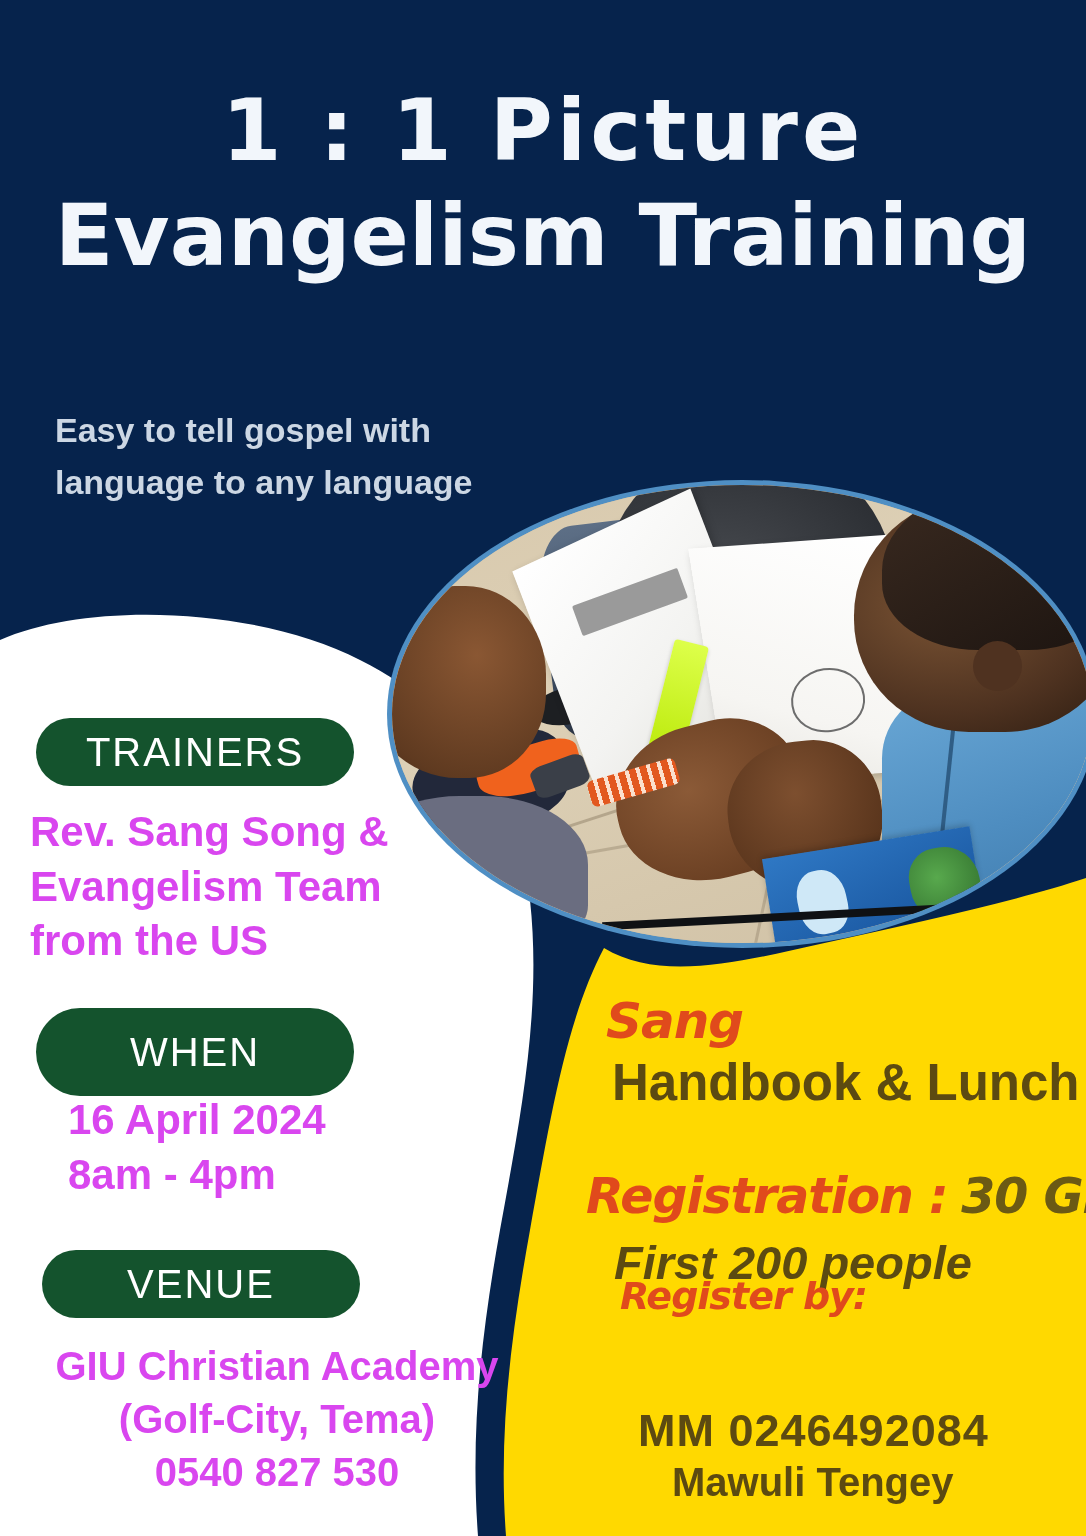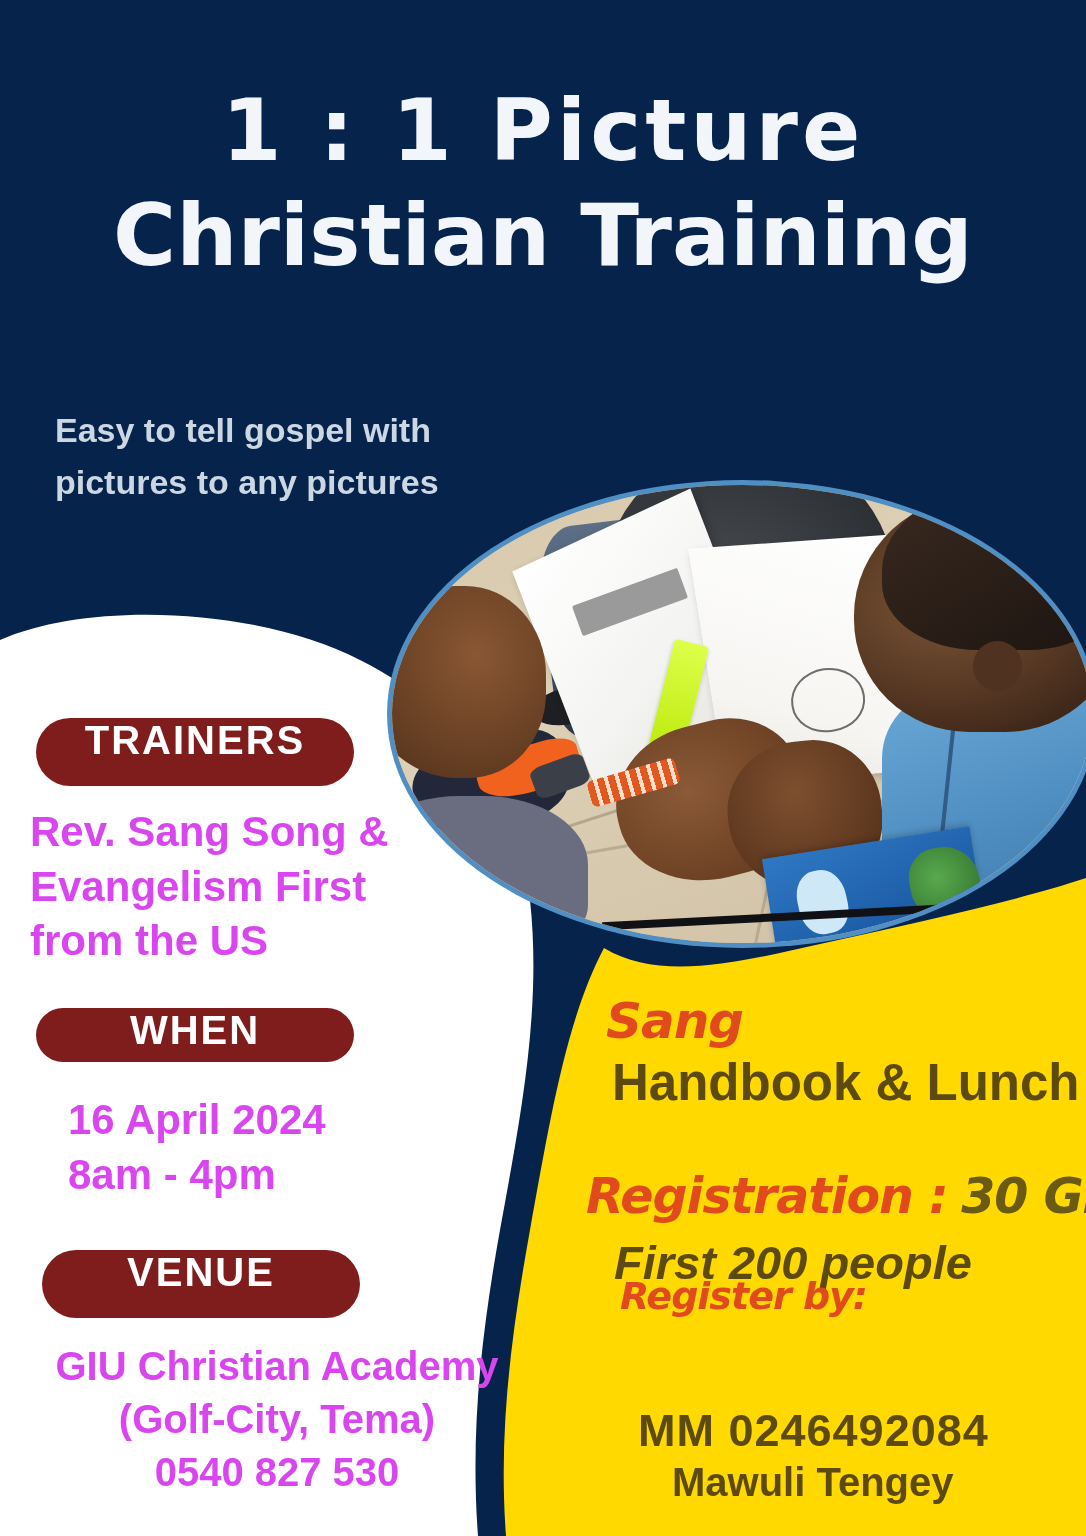--- a/index.html
+++ b/index.html
@@ -220,30 +220,31 @@
     left: 81%; top: 86%; width: 16%; height: 16%;
     background: repeating-linear-gradient(45deg, #3d5a2a 0 5px, #25391a 5px 9px);
     transform: rotate(-8deg);
   }
   .ph-darkstrip { left: 30%; top: 93%; width: 62%; height: 8px; background: #0f1114; transform: rotate(-3deg); }
 
   
   .pill {
     position: absolute;
     z-index: 7;
-    background: #7f1d1d;
+    background: #14532d;
     color: #ffffff;
     border-radius: 100px;
-    font-weight: 700;
+    font-weight: 400;
     letter-spacing: 2px;
     display: flex;
+    align-items: center;
     justify-content: center;
   }
   #pill-trainers { left: 36px; top: 718px; width: 318px; height: 68px; font-size: 40px; }
-  #pill-when     { left: 36px; top: 1008px; width: 318px; height: 54px; font-size: 40px; }
+  #pill-when     { left: 36px; top: 1008px; width: 318px; height: 88px; font-size: 40px; }
   #pill-venue    { left: 42px; top: 1250px; width: 318px; height: 68px; font-size: 40px; }
 
   .red-text {
     position: absolute;
     z-index: 7;
     color: #d946ef;
     font-weight: 700;
     line-height: 1.30;
   }
   #trainers-text { left: 30px; top: 805px; width: 420px; font-size: 42px; }
@@ -292,26 +293,26 @@
     <path fill="#ffd900" d="M506,1536
              C 498,1430 512,1330 530,1230
              C 550,1120 566,1020 604,948
              C 660,982 740,962 820,944
              C 920,922 1020,900 1086,878
              L 1086,1536 Z"></path>
   </svg>
 
   <div class="title-block">
     <div class="title-line l1">1 : 1  Picture</div>
-    <div class="title-line l2">Christian Training</div>
+    <div class="title-line l2">Evangelism Training</div>
   </div>
 
   <div class="subtitle">
     <div>Easy to tell gospel with</div>
-    <div>pictures to any pictures</div>
+    <div>language to any language</div>
   </div>
 
   <div id="photo-wrap">
     <div id="photo-ellipse">
       <div class="ph ph-floor"></div>
       <div class="ph ph-tile-a"></div>
       <div class="ph ph-tile-b"></div>
       <div class="ph ph-tile-c"></div>
       <div class="ph ph-legs"></div>
       <div class="ph ph-shoe"></div>
@@ -344,21 +345,21 @@
       <div class="ph ph-booklet-leaf"></div>
       <div class="ph ph-darkstrip"></div>
     </div>
   </div>
 
   <div class="pill" id="pill-trainers">
     <span>TRAINERS</span>
   </div>
   <div class="red-text" id="trainers-text">
     <div>Rev. Sang Song &amp;</div>
-    <div>Evangelism First</div>
+    <div>Evangelism Team</div>
     <div>from the US</div>
   </div>
 
   <div class="pill" id="pill-when">
     <span>WHEN</span>
   </div>
   <div class="red-text" id="when-text">
     <div>16 April 2024</div>
     <div>8am - 4pm</div>
   </div>

